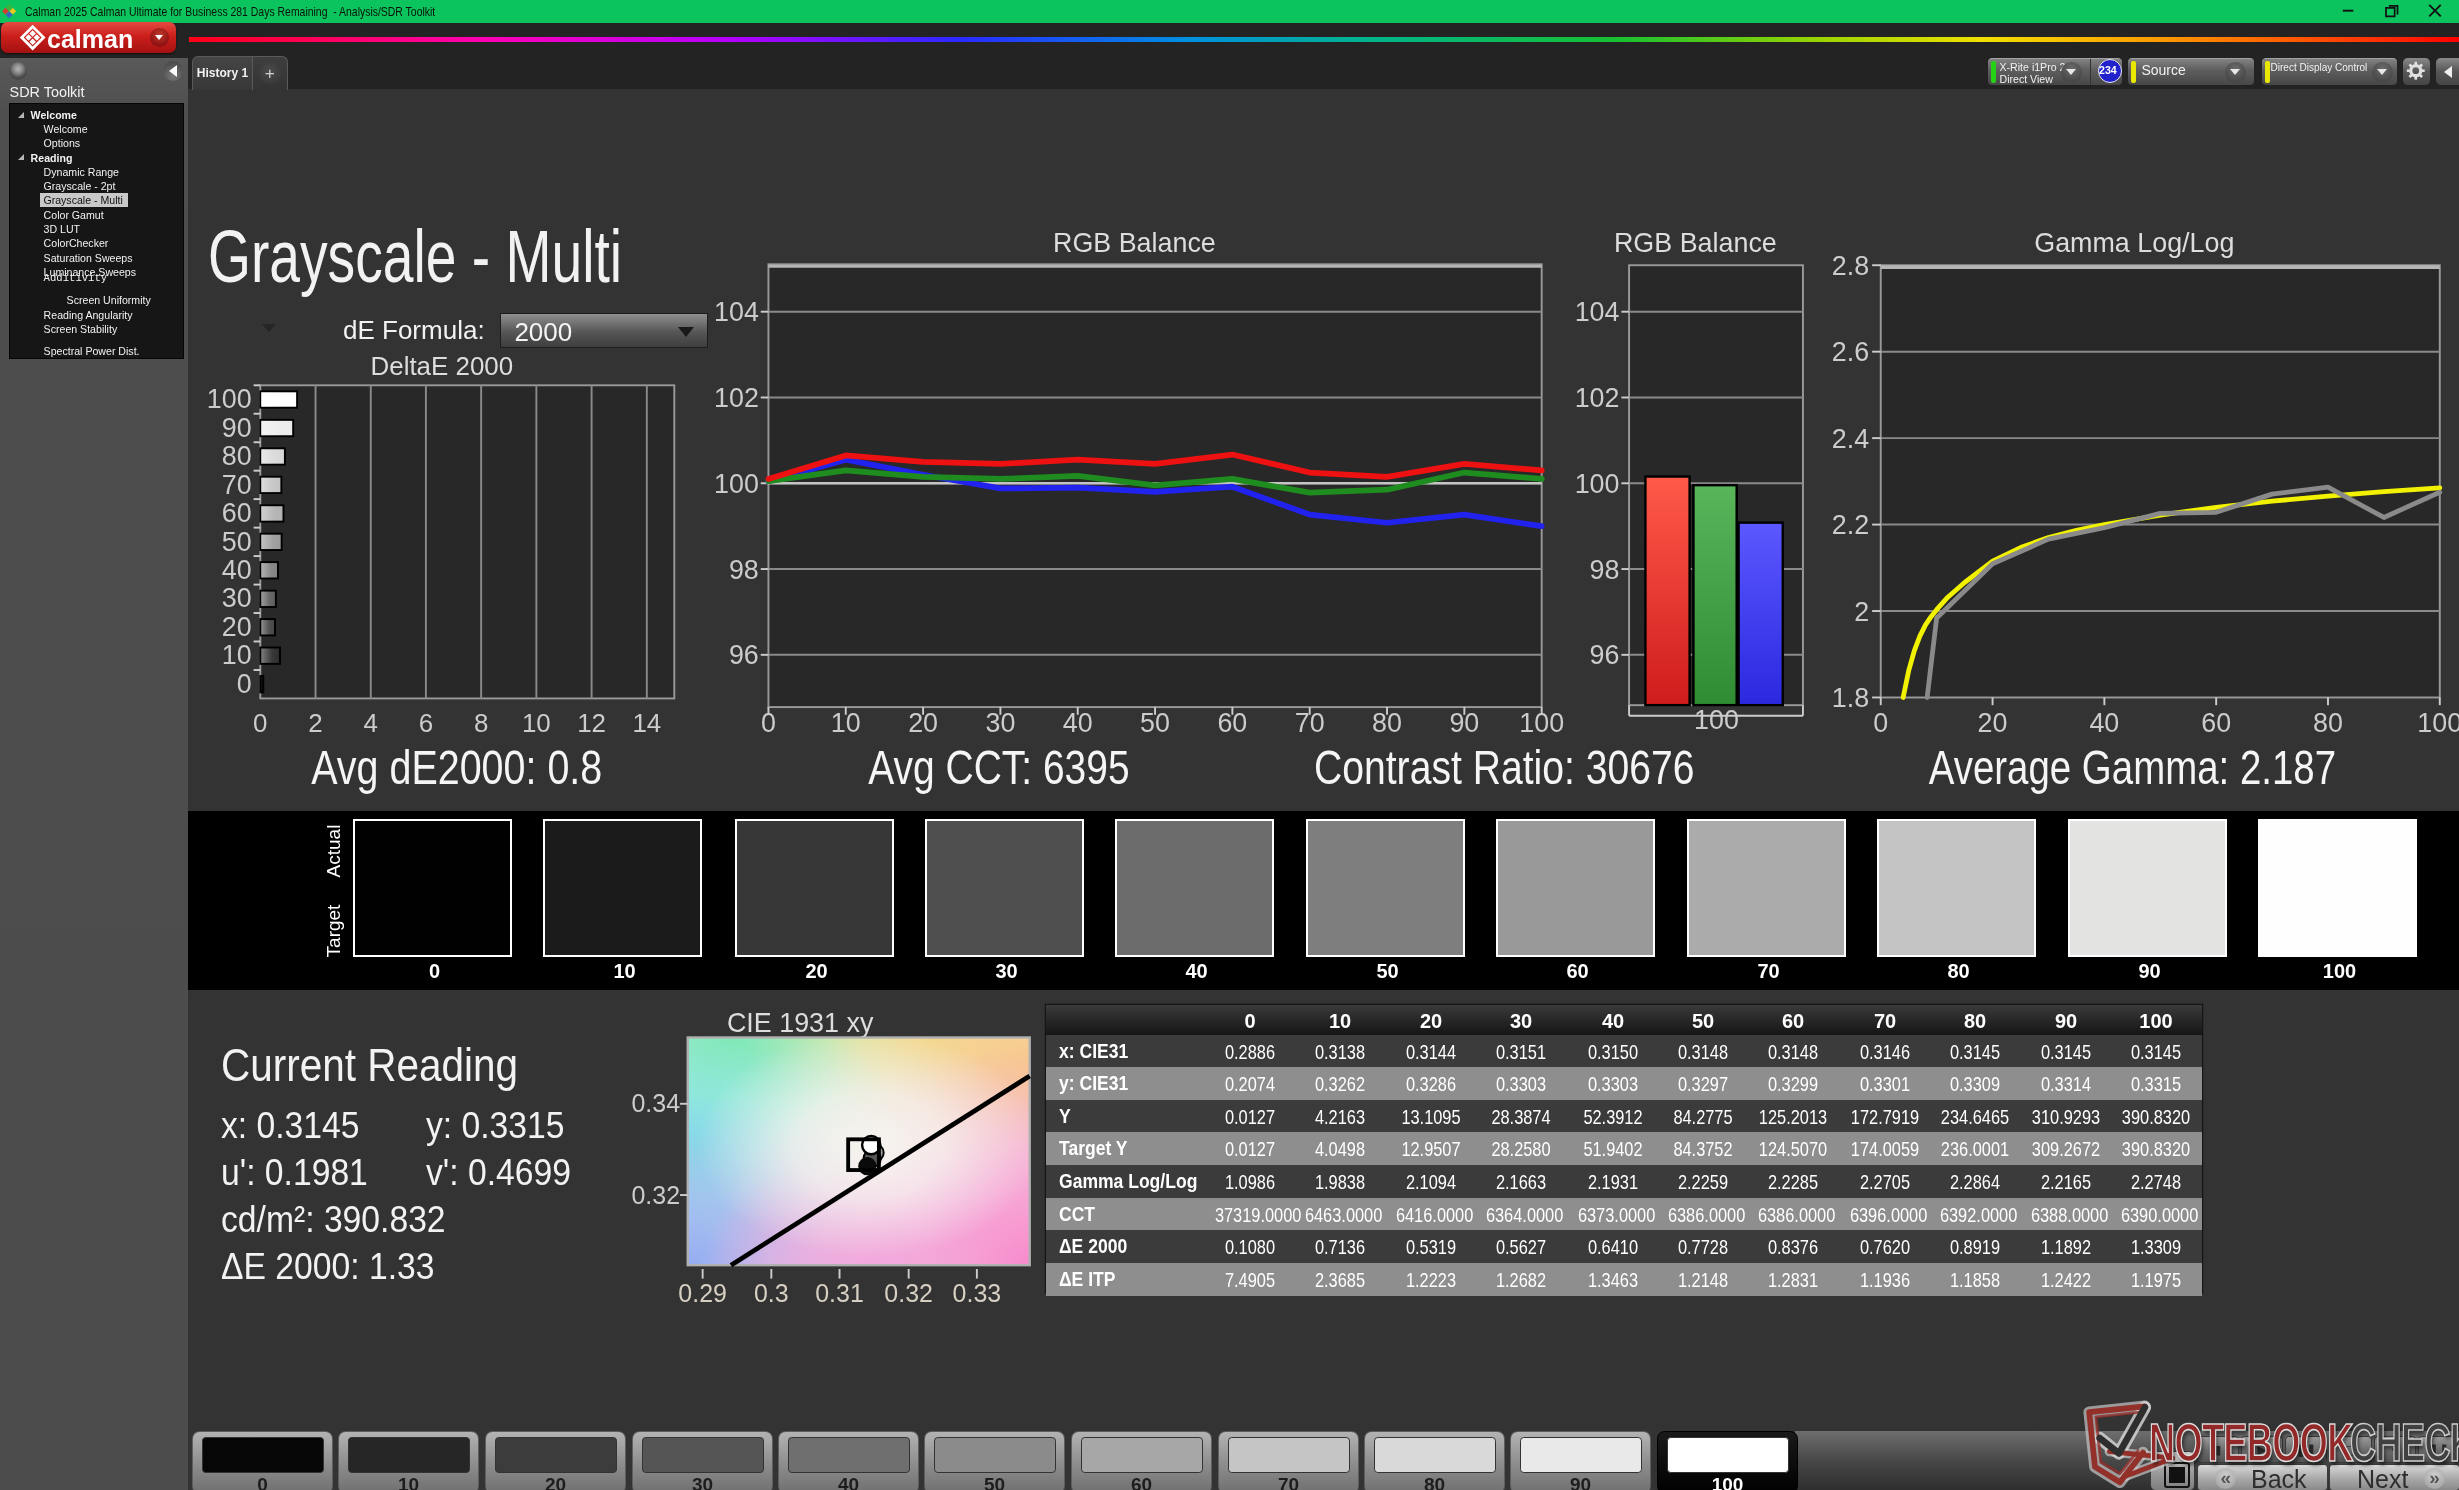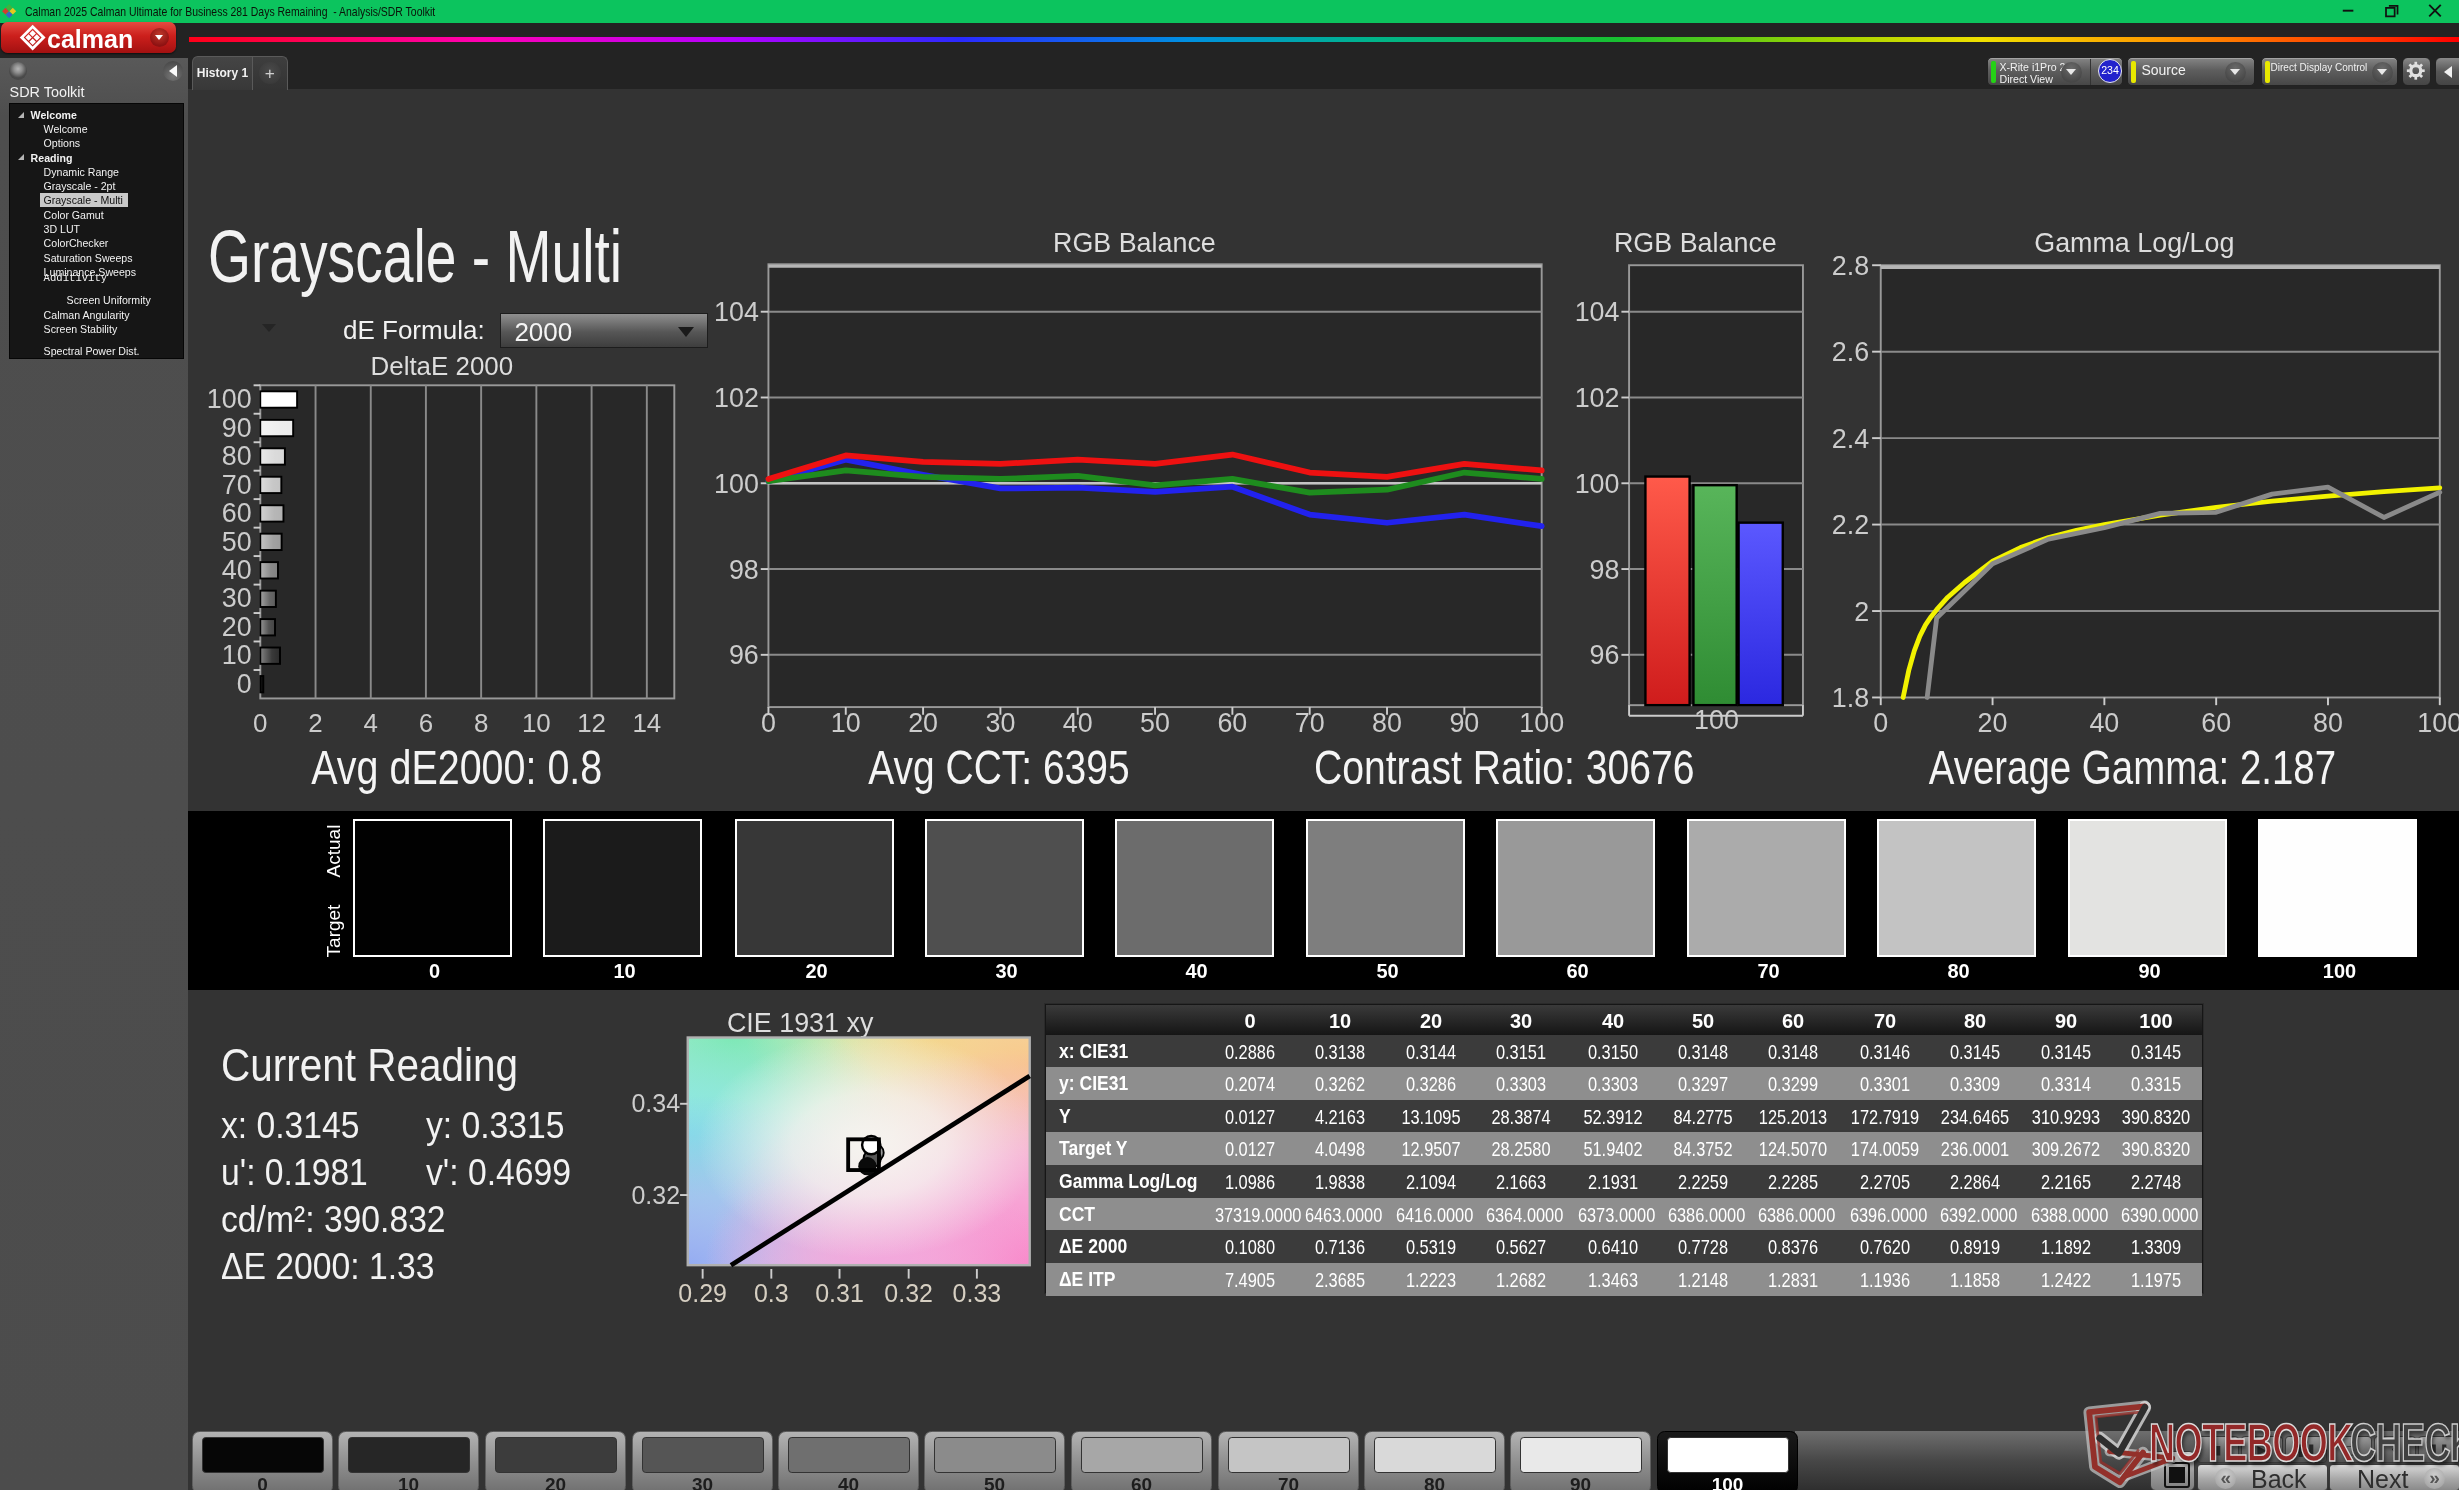--- a/index.html
+++ b/index.html
@@ -47,21 +47,21 @@
 .dropbox{position:absolute;top:57px;height:29px;border-radius:4.8px;border:1px solid #222;
   background:linear-gradient(180deg,#858585 0%,#5e5e5e 45%,#474747 100%);
   box-shadow:inset 0 1px 0 rgba(255,255,255,.25);}
 .dropbar{position:absolute;left:2.9px;top:2.9px;width:4.8px;height:22px;border-radius:1.9px;}
 .droparrow{position:absolute;width:21px;height:21px;border-radius:50%;
   background:radial-gradient(circle at 50% 30%,#6a6a6a,#474747 75%);}
 .droparrow:after{content:"";position:absolute;left:4.8px;top:7.7px;border-left:5.8px solid transparent;
   border-right:5.8px solid transparent;border-top:6.7px solid #e8e8e8;}
 .dtxt{position:absolute;color:#f2f2f2;white-space:nowrap;}
 #bluedot{left:2098px;top:59px;width:24px;height:24px;border-radius:50%;background:#2222cc;
-  border:1.9px solid #e8e8e8;color:#fff;font-size:10.6px;text-align:center;line-height:20px;font-weight:normal;}
+  border:1.9px solid #e8e8e8;color:#fff;font-size:10.6px;text-align:left;line-height:20px;font-weight:bold;}
 #gearbtn{left:2402px;top:57px;width:29px;height:29px;border-radius:5.8px;border:1px solid #222;
   background:linear-gradient(180deg,#8a8a8a,#565656 50%,#454545);}
 #colbtn2{left:2435px;top:57px;width:25px;height:29px;border-radius:5.8px 0 0 5.8px;border:1px solid #222;
   background:linear-gradient(180deg,#8a8a8a,#565656 50%,#454545);}
 #colbtn2:after{content:"";position:absolute;left:7.7px;top:7.7px;border-top:6.7px solid transparent;
   border-bottom:6.7px solid transparent;border-right:8.6px solid #f0f0f0;}
 #bigtitle{left:208px;top:213px;font-size:75px;color:#f2f2f2;transform:scaleX(0.736);
   transform-origin:left top;white-space:nowrap;}
 #deflabel{left:343px;top:315px;font-size:26px;color:#f2f2f2;}
 #detri{left:262px;top:324px;width:0;height:0;border-left:7.7px solid transparent;
@@ -138,21 +138,21 @@
 <div class="ti" style="left:34px;top:61px;">Dynamic Range</div>
 <div class="ti" style="left:34px;top:75px;">Grayscale - 2pt</div>
 <div class="tsel" style="left:30px;top:89px;padding:0 4.8px 0 3.8px;">Grayscale - Multi</div>
 <div class="ti" style="left:34px;top:104px;">Color Gamut</div>
 <div class="ti" style="left:34px;top:118px;">3D LUT</div>
 <div class="ti" style="left:34px;top:132px;">ColorChecker</div>
 <div class="ti" style="left:34px;top:147px;">Saturation Sweeps</div>
 <div class="ti" style="left:34px;top:161px;">Luminance Sweeps</div>
 <div class="ti" style="left:34px;top:167px;font-family:Liberation Mono, monospace;">Additivity</div>
 <div class="ti" style="left:34px;top:189px;padding-left:23px;">Screen Uniformity</div>
-<div class="ti" style="left:34px;top:204px;">Calman Angularity</div>
+<div class="ti" style="left:34px;top:204px;">Reading Angularity</div>
 <div class="ti" style="left:34px;top:218px;">Screen Stability</div>
 <div class="ti" style="left:34px;top:240px;">Spectral Power Dist.</div>
     </div>
   </div>
   <div class="abs" id="tabhist">History 1</div>
   <div class="abs" id="tabplus">
       <div class="pc">+</div>
     </div>
 
 <div class="dropbox" style="left:1987px;width:136px;">

